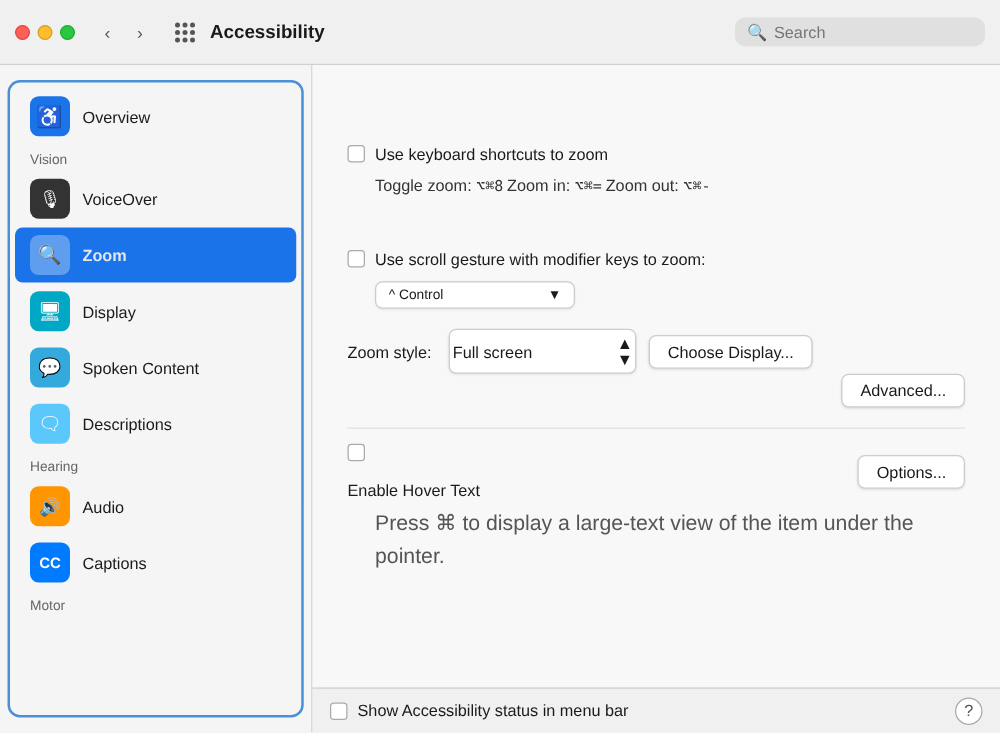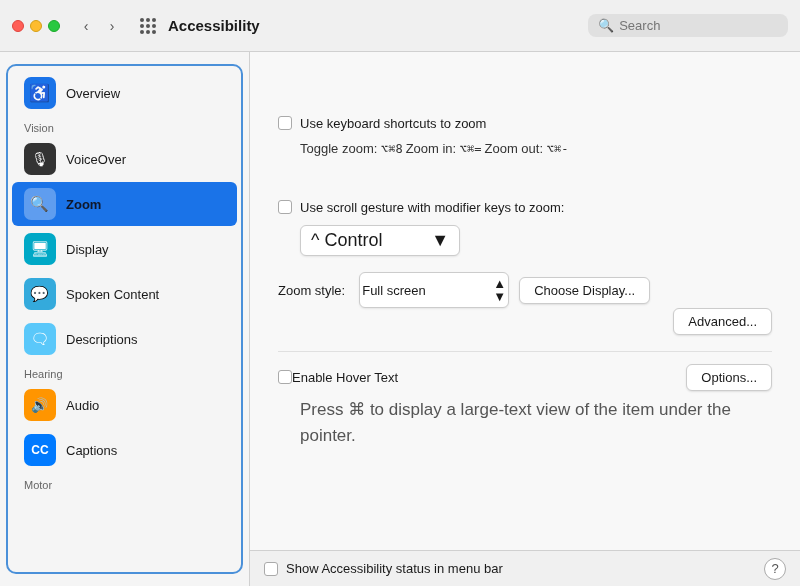--- a/index.html
+++ b/index.html
@@ -121,21 +121,21 @@
       padding: 6px 12px;
       cursor: pointer;
       border-radius: 6px;
       margin: 1px 4px;
       gap: 10px;
     }
     .sidebar-item.active {
       background: #1a73e8;
       border-radius: 6px;
     }
-    .sidebar-item.active .item-label { color: #0f172a; font-weight: 600; }
+    .sidebar-item.active .item-label { color: #e5e5e5; font-weight: 600; }
 
     .item-icon {
       width: 32px;
       height: 32px;
       border-radius: 7px;
       display: flex;
       align-items: center;
       justify-content: center;
       font-size: 18px;
       flex-shrink: 0;
@@ -214,21 +214,21 @@
       align-items: center;
       background: white;
       border: 1px solid #ccc;
       border-radius: 6px;
       padding: 4px 10px;
       width: 160px;
       justify-content: space-between;
       cursor: pointer;
       box-shadow: 0 1px 2px rgba(0,0,0,0.08);
     }
-    .dropdown-control span { font-size: 18px; color: #1a1a1a; }
+    .dropdown-control span { font-size: 11px; color: #1a1a1a; }
     .dropdown-arrow { color: #1a73e8; font-size: 11px; }
 
     .style-row {
       display: flex;
       align-items: center;
       gap: 10px;
     }
     .style-label { font-size: 13px; color: #1a1a1a; margin-right: 4px; }
 
     .select-control {
@@ -271,21 +271,22 @@
 
     .hover-text-row {
       display: flex;
       align-items: center;
       justify-content: space-between;
       margin-bottom: 6px;
     }
     .hover-text-left {
       display: flex;
       align-items: flex-start;
-      gap: 0;
+      gap: 16px;
+      flex-direction: column;
     }
 
     .hover-description {
       font-size: 17px;
       color: #555;
       margin-left: 22px;
       line-height: 1.5;
     }
 
     .help-btn {

